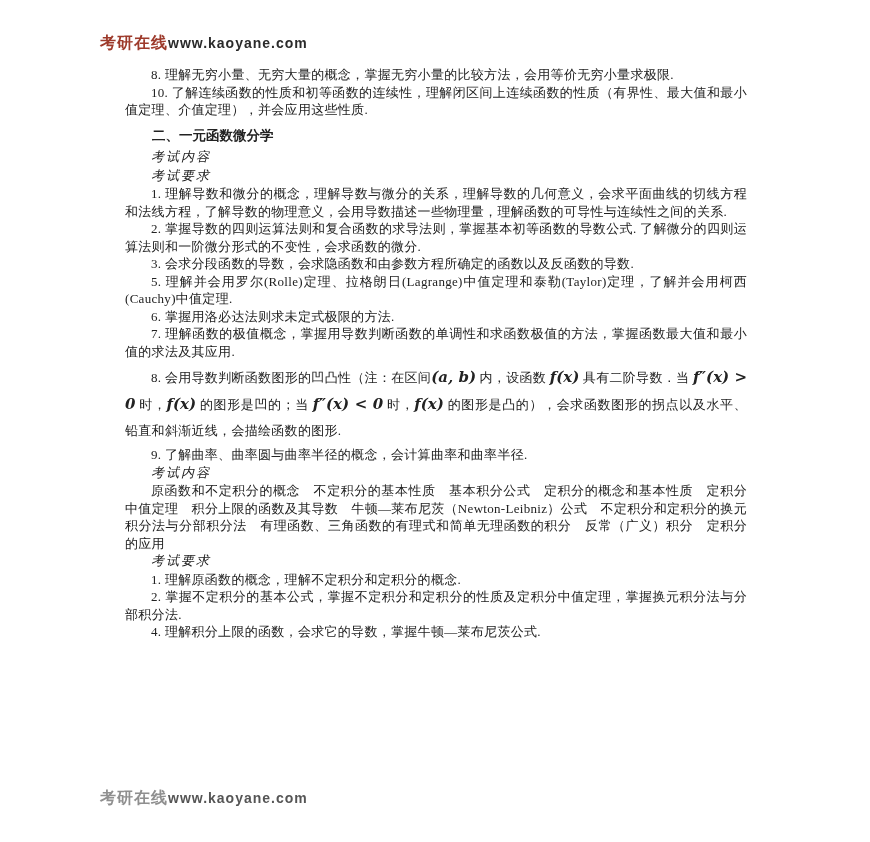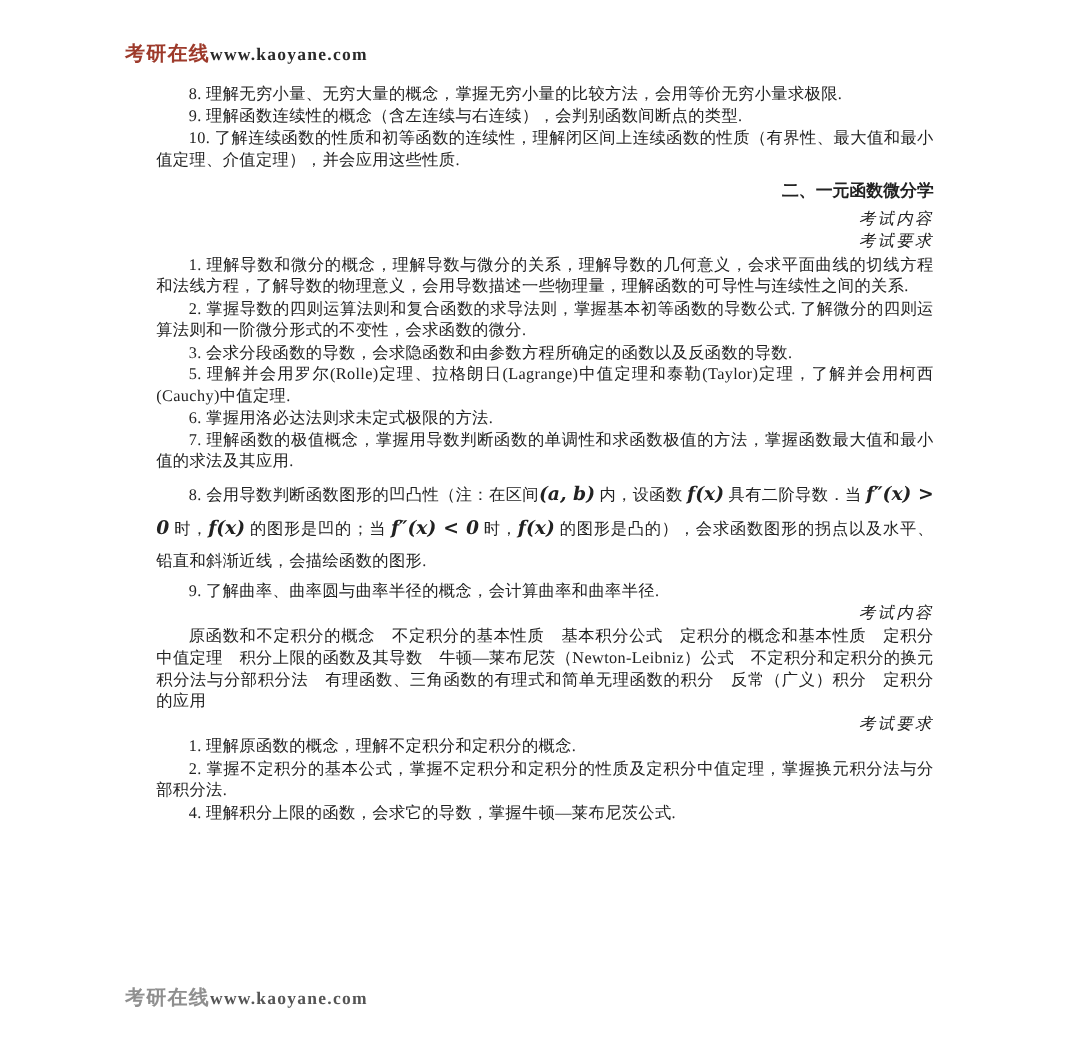--- a/index.html
+++ b/index.html
@@ -15,21 +15,21 @@
   }
   .brand { white-space: nowrap; }
   .header-brand { position: absolute; top: 33px; left: 100px; }
   .footer-brand { position: absolute; top: 788px; left: 100px; }
   .brand-cjk {
     font-size: 16px;
     font-weight: bold;
     letter-spacing: 1px;
   }
   .brand-url {
-    font-family: Liberation Serif, serif;
+    font-family: Liberation Sans, sans-serif;
     font-size: 14px;
     font-weight: bold;
     letter-spacing: 1px;
   }
   .header-brand .brand-cjk { color: #9d3a2b; }
   .header-brand .brand-url { color: #2a2a2a; }
   .footer-brand .brand-cjk { color: #8f8f8f; }
   .footer-brand .brand-url { color: #555555; }
 
   .content {
@@ -45,30 +45,28 @@
     text-indent: 2em;
     letter-spacing: 0.3px;
   }
   .sec-title {
     font-size: 13.5px;
     font-weight: bold;
     line-height: 17.5px;
     text-indent: 2em;
     margin-top: 8px;
     margin-bottom: 4px;
-    text-align: right;
   }
   .label {
     font-size: 13px;
     font-style: italic;
     line-height: 17.5px;
     text-indent: 2em;
     letter-spacing: 2px;
     margin-bottom: 1px;
-    text-align: right;
   }
   .rich {
     line-height: 26px;
     margin-top: 4px;
     margin-bottom: 2px;
   }
   .rich .math {
     font-family: "DejaVu Serif", "Liberation Serif", serif;
     font-style: italic;
     font-weight: bold;
@@ -81,21 +79,20 @@
 
 <div class="page">
 
   <div class="brand header-brand">
     <span class="brand-cjk">考研在线</span><span class="brand-url">www.kaoyane.com</span>
   </div>
 
   <div class="content">
 
     <p class="para">8. 理解无穷小量、无穷大量的概念，掌握无穷小量的比较方法，会用等价无穷小量求极限.</p>
-    <p class="para">9. 理解函数连续性的概念（含左连续与右连续），会判别函数间断点的类型.</p>
     <p class="para">10. 了解连续函数的性质和初等函数的连续性，理解闭区间上连续函数的性质（有界性、最大值和最小值定理、介值定理），并会应用这些性质.</p>
 
     <h3 class="sec-title">二、一元函数微分学</h3>
     <p class="label">考试内容</p>
     <p class="label">考试要求</p>
     <p class="para">1. 理解导数和微分的概念，理解导数与微分的关系，理解导数的几何意义，会求平面曲线的切线方程和法线方程，了解导数的物理意义，会用导数描述一些物理量，理解函数的可导性与连续性之间的关系.</p>
     <p class="para">2. 掌握导数的四则运算法则和复合函数的求导法则，掌握基本初等函数的导数公式. 了解微分的四则运算法则和一阶微分形式的不变性，会求函数的微分.</p>
     <p class="para">3. 会求分段函数的导数，会求隐函数和由参数方程所确定的函数以及反函数的导数.</p>
     <p class="para">5. 理解并会用罗尔(Rolle)定理、拉格朗日(Lagrange)中值定理和泰勒(Taylor)定理，了解并会用柯西(Cauchy)中值定理.</p>
     <p class="para">6. 掌握用洛必达法则求未定式极限的方法.</p>

